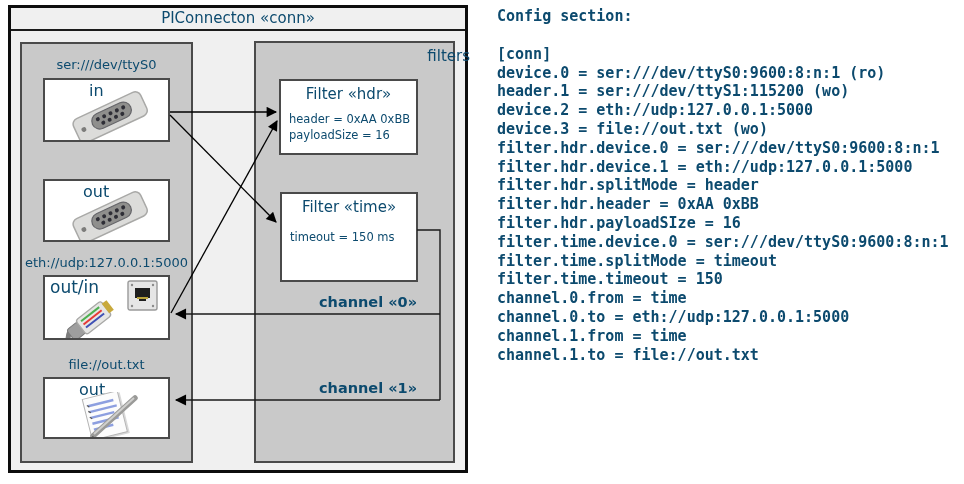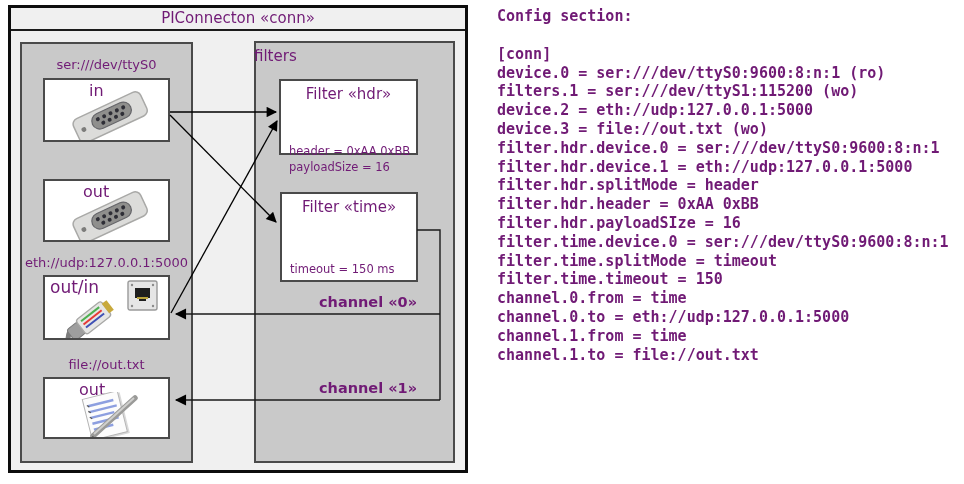--- a/index.html
+++ b/index.html
@@ -1,37 +1,37 @@
 <!DOCTYPE html>
 <html><head>
 <meta charset="utf-8">
 <style>
   html,body{margin:0;padding:0;background:#fff;}
   #root{position:relative;width:964px;height:484px;background:#ffffff;overflow:hidden;
-        font-family:"DejaVu Sans", sans-serif;color:#701a75;}
+        font-family:"DejaVu Sans", sans-serif;color:#0c4a6e;}
   .abs{position:absolute;}
   
   .outer-box{left:8px;top:5px;width:460px;height:468px;box-sizing:border-box;
              border:3px solid #0d0d0d;background:#f0f0f0;}
   .diagram-title{left:8px;top:9px;width:460px;text-align:center;font-size:15px;}
   .title-sep{left:11px;top:29px;width:454px;height:0;border-top:2px solid #1b1b1b;}
   
   .panel{box-sizing:border-box;border:2px solid #4a4a4a;background:#c9c9c9;}
   .devices-panel{left:20px;top:42px;width:173px;height:421px;}
   .filters-panel{left:254px;top:41px;width:201px;height:422px;}
-  .filters-label{left:254px;top:47px;width:216px;text-align:left;font-size:15px;}
+  .filters-label{left:254px;top:47px;width:216px;text-align:right;font-size:15px;}
   
   .dev-label{left:20px;width:173px;text-align:center;font-size:13px;white-space:nowrap;}
   .dev-box{left:43px;width:127px;box-sizing:border-box;background:#ffffff;
            border:2px solid #4a4a4a;overflow:hidden;}
   .dev-word{position:absolute;font-size:16px;}
   
   .filter-box{box-sizing:border-box;background:#fff;border:2px solid #4a4a4a;padding-left:18px;}
   .filter-title{position:absolute;left:0;top:4px;width:100%;text-align:center;font-size:15px;}
-  .filter-param{position:absolute;left:8px;font-size:11.5px;white-space:nowrap;margin-top:32px;}
+  .filter-param{position:absolute;left:8px;font-size:11.5px;white-space:nowrap;}
   
   .chan-label{width:107px;text-align:right;font-size:14.5px;white-space:nowrap;font-weight:bold;}
   
   .config{left:483px;top:7px;width:478px;font-family:"DejaVu Sans Mono", monospace;
           font-weight:bold;font-size:15px;}
   .config .cline{line-height:18.8px;white-space:pre;margin-left:14px;}
   .config .gap{height:19px;}
   svg.overlay{position:absolute;left:0;top:0;pointer-events:none;}
 </style>
 </head>
@@ -159,21 +159,21 @@
     <polyline points="417,230 440,230 440,400" fill="none" stroke="#1a1a1a" stroke-width="1.4"></polyline>
     <line x1="440" y1="314" x2="176" y2="314" stroke="#1a1a1a" stroke-width="1.4" marker-end="url(#arr)"></line>
     <line x1="440" y1="400" x2="176" y2="400" stroke="#1a1a1a" stroke-width="1.4" marker-end="url(#arr)"></line>
   </svg>
 
   <div class="abs config">
     <div class="cline">Config section:</div>
     <div class="gap"></div>
     <div class="cline">[conn]</div>
     <div class="cline">device.0 = ser:///dev/ttyS0:9600:8:n:1 (ro)</div>
-    <div class="cline">filters.1 = ser:///dev/ttyS1:115200 (wo)</div>
+    <div class="cline">header.1 = ser:///dev/ttyS1:115200 (wo)</div>
     <div class="cline">device.2 = eth://udp:127.0.0.1:5000</div>
     <div class="cline">device.3 = file://out.txt (wo)</div>
     <div class="cline">filter.hdr.device.0 = ser:///dev/ttyS0:9600:8:n:1</div>
     <div class="cline">filter.hdr.device.1 = eth://udp:127.0.0.1:5000</div>
     <div class="cline">filter.hdr.splitMode = header</div>
     <div class="cline">filter.hdr.header = 0xAA 0xBB</div>
     <div class="cline">filter.hdr.payloadSIze = 16</div>
     <div class="cline">filter.time.device.0 = ser:///dev/ttyS0:9600:8:n:1</div>
     <div class="cline">filter.time.splitMode = timeout</div>
     <div class="cline">filter.time.timeout = 150</div>

